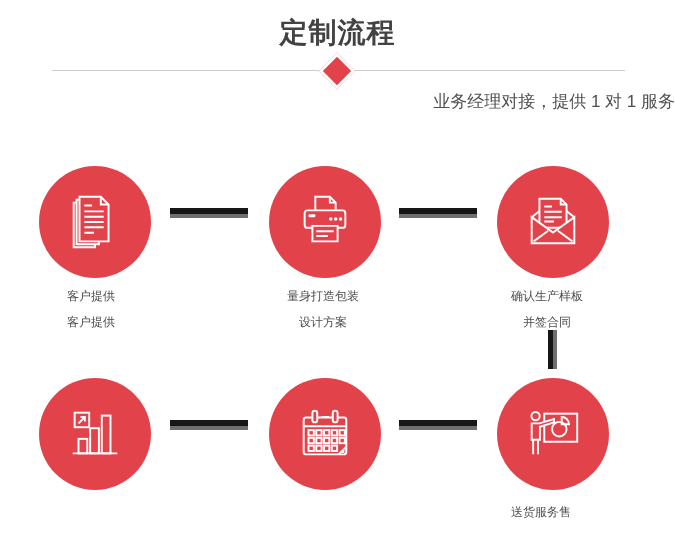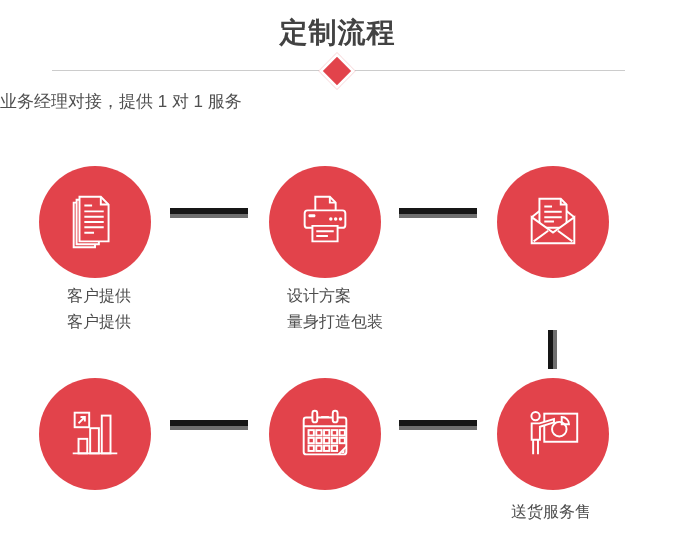--- a/index.html
+++ b/index.html
@@ -12,39 +12,39 @@
     font-size:28px;font-weight:bold;color:#424242;letter-spacing:1px;
   }
   .divider{
     position:absolute;left:52px;top:70px;width:573px;height:1px;background:#cccccc;
   }
   .diamond{
     position:absolute;left:324px;top:58px;width:20px;height:20px;
     background:#e2434b;border:3px solid #ffffff;transform:rotate(45deg);
   }
   .subtitle{
-    position:absolute;left:0;top:90px;width:675px;text-align:left;
+    position:absolute;left:0;top:90px;width:675px;text-align:right;
     font-size:17px;color:#4f4f4f;
   }
   .circle{
     position:absolute;width:112px;height:112px;border-radius:50%;
     background:#e2434b;display:flex;align-items:center;justify-content:center;
   }
   .circle svg{width:62px;height:62px;display:block;}
   .hbar{
     position:absolute;width:78px;height:10px;
     background:linear-gradient(to bottom,#161616 0%,#161616 55%,#6f6f6f 55%,#6f6f6f 100%);
   }
   .vbar{
     position:absolute;width:9px;height:39px;
     background:linear-gradient(to right,#161616 0%,#161616 50%,#6f6f6f 50%,#6f6f6f 100%);
   }
   .step-label{
-    position:absolute;font-size:16px;line-height:26px;color:#4c4c4c;
-    text-align:left;white-space:nowrap;
+    position:absolute;font-size:12px;line-height:26px;color:#4c4c4c;
+    text-align:center;white-space:nowrap;
   }
 </style>
 </head>
 <body>
 
 <div class="page">
 
   <div class="title">定制流程</div>
   <div class="divider"></div>
   <div class="diamond"></div>
@@ -81,35 +81,39 @@
         <path d="M19,36 H45 V52 H19 Z"></path>
         <path d="M23,41.5 H41 M23,46.5 H35" fill="none"></path>
       </g>
       <rect x="15" y="24" width="7" height="3" rx="1" fill="#ffffff" stroke="none"></rect>
       <circle cx="38" cy="29" r="1.8" fill="#ffffff" stroke="none"></circle>
       <circle cx="43" cy="29" r="1.8" fill="#ffffff" stroke="none"></circle>
       <circle cx="48" cy="29" r="1.8" fill="#ffffff" stroke="none"></circle>
     </svg>
   </div>
   <div class="step-label" style="left:287px;top:283px">
+    <div>量身打造包装</div>
     <div>设计方案</div>
-    <div>量身打造包装</div>
   </div>
 
   <div class="circle" style="left:497px;top:166px">
     <svg viewBox="0 0 64 64">
       <g stroke="#ffffff" stroke-width="2" fill="#e2434b">
         <path d="M10,27 L20,19 M54,27 L44,19" fill="none"></path>
         <path d="M18,8 H40 L46,14 V38 H18 Z"></path>
         <path d="M40,8 V14 H46" fill="none"></path>
         <path d="M23,16 H31 M23,21.5 H41 M23,27 H41 M23,31.5 H33" fill="none"></path>
         <path d="M10,27 L32,43 L54,27 V54 H10 Z"></path>
         <path d="M12,52 L27,41 M52,52 L37,41" fill="none"></path>
       </g>
     </svg>
+  </div>
+  <div class="step-label" style="left:511px;top:283px">
+    <div>确认生产样板</div>
+    <div>并签合同</div>
   </div>
 
   <div class="circle" style="left:39px;top:378px">
     <svg viewBox="0 0 64 64">
       <g stroke="#ffffff" stroke-width="2" fill="none">
         <rect x="15" y="37" width="9" height="15"></rect>
         <rect x="27" y="26" width="9" height="26"></rect>
         <rect x="39" y="13" width="9" height="39"></rect>
         <path d="M9,52 H55"></path>
         <rect x="11" y="10" width="15" height="15" fill="#e2434b"></rect>

